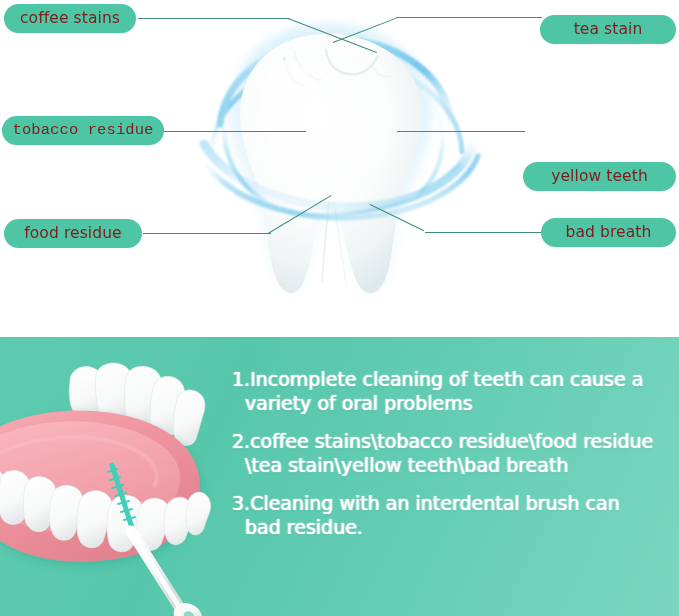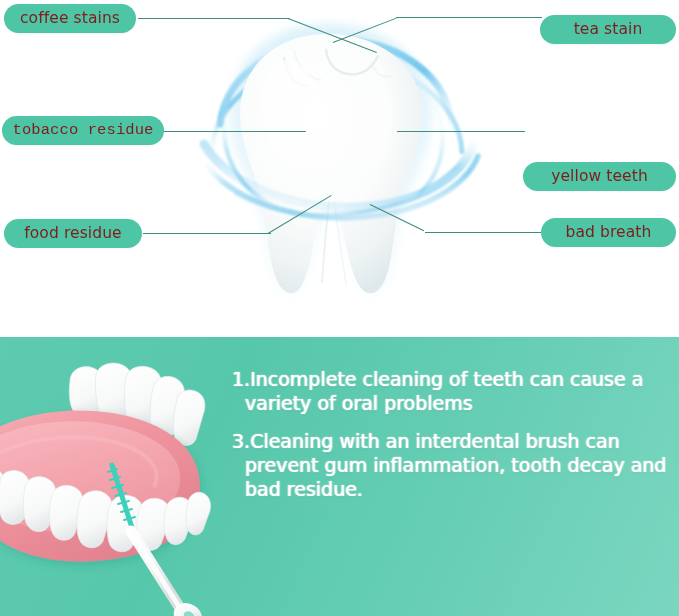--- a/index.html
+++ b/index.html
@@ -312,18 +312,21 @@
       </g>
     </svg>
   </div>
 
   <div id="bullet-list">
     <div class="bullet">
       <span class="ln">1.Incomplete cleaning of teeth can cause a</span>
       <span class="ln indent">variety of oral problems</span>
     </div>
     <div class="bullet">
+      <span class="ln">2.coffee stains\tobacco residue\food residue</span>
+      <span class="ln indent">\tea stain\yellow teeth\bad breath</span>
+    </div>
+    <div class="bullet">
       <span class="ln">3.Cleaning with an interdental brush can</span>
-      <span class="ln indent">prevent gum inflammation, tooth decay and</span>
       <span class="ln indent">bad residue.</span>
     </div>
   </div>
 </div>
 
 </body></html>

